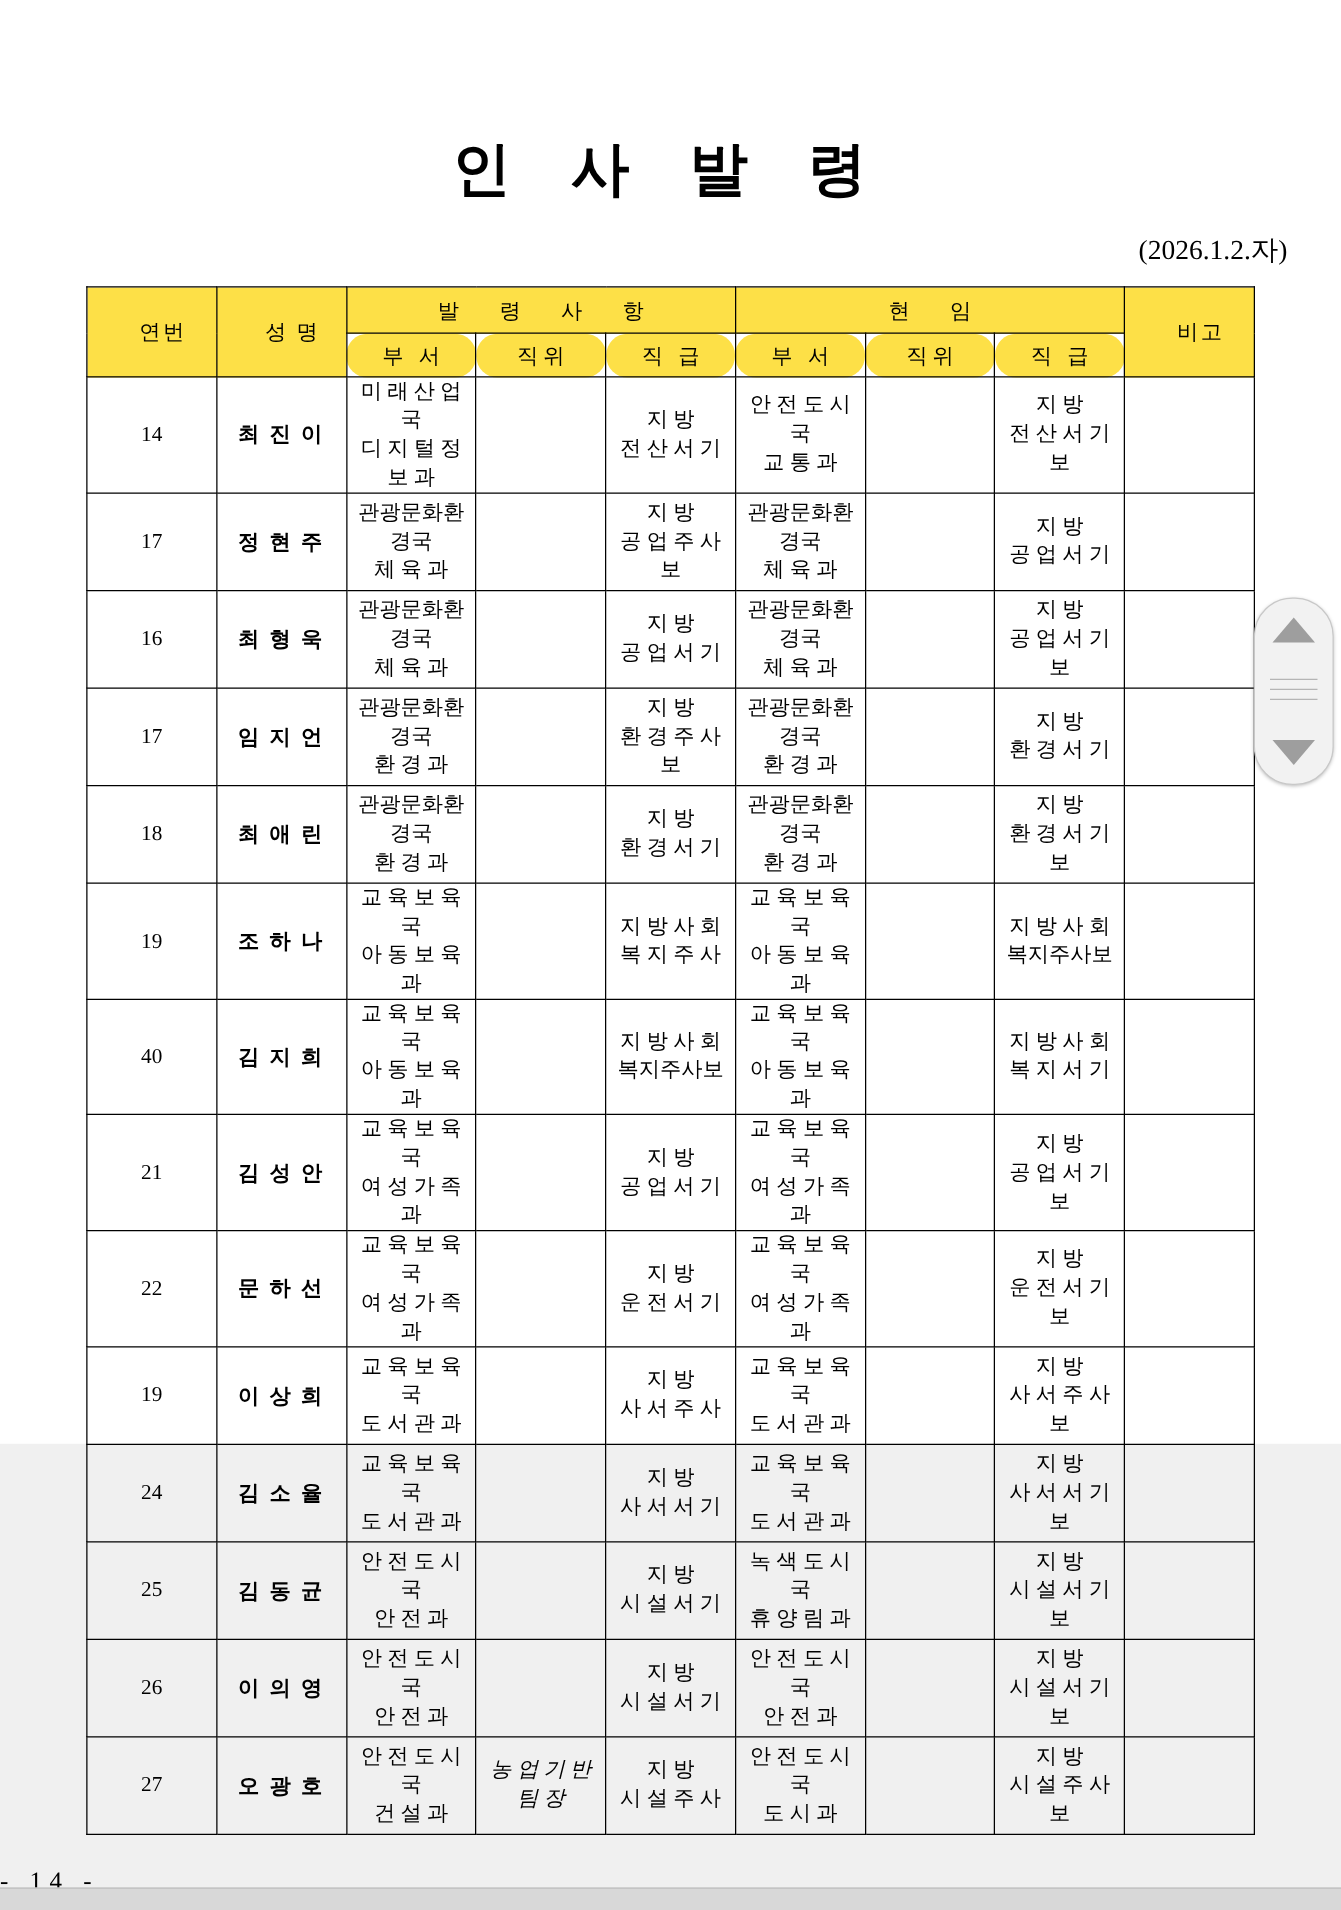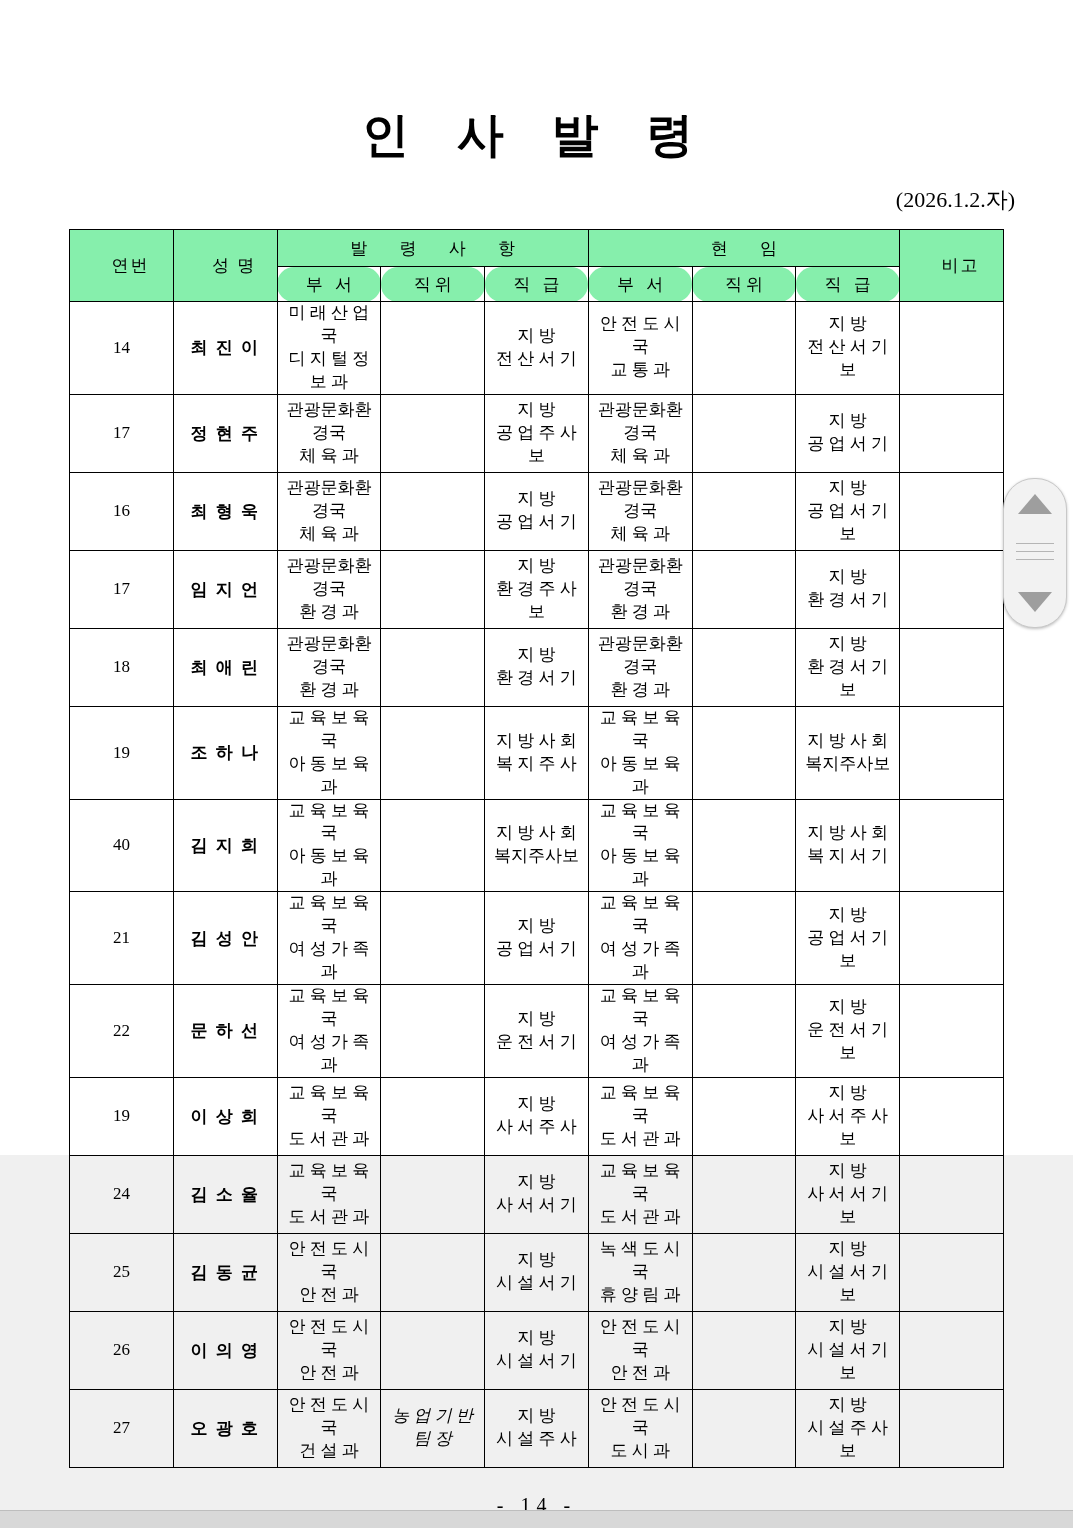--- a/index.html
+++ b/index.html
@@ -38,40 +38,40 @@
     font-weight: bold;
     letter-spacing: 18px;
     margin: 0;
     padding-top: 104px;
     color: #000;
     font-family: "Liberation Serif", "DejaVu Serif", serif;
   }
   .doc-date {
     text-align: right;
     font-size: 22px;
-    padding-right: 58px;
+    padding-right: 43px;
     padding-top: 18px;
     color: #000;
   }
   table.notice {
     border-collapse: collapse;
     margin: 14px auto 0 auto;
     width: 935px;
     table-layout: fixed;
   }
   table.notice th, table.notice td {
     border: 1px solid #000;
     padding: 0;
     font-size: 17px;
     color: #000;
     text-align: center;
     vertical-align: middle;
   }
   thead th {
-    background: #86efac;
+    background: #fde047;
     height: 36px;
     font-weight: normal;
     font-size: 19px;
   }
   thead th.group {
     letter-spacing: 14px;
     padding-left: 14px;
   }
   thead th.sub {
     letter-spacing: 4px;
@@ -96,21 +96,20 @@
   td.dept { width: 152px; }
   td.posi { width: 92px; font-style: italic; }
   td.rank { width: 113px; }
   td.note { width: 68px; }
   .two-line {
     display: block;
     line-height: 1.35;
     padding: 0 4px;
   }
   .footer-page {
-    text-align: center;
     font-size: 20px;
     padding-top: 26px;
     letter-spacing: 6px;
     color: #000;
   }
   
   #scroll-widget {
     position: absolute;
     right: 6px;
     top: 478px;

